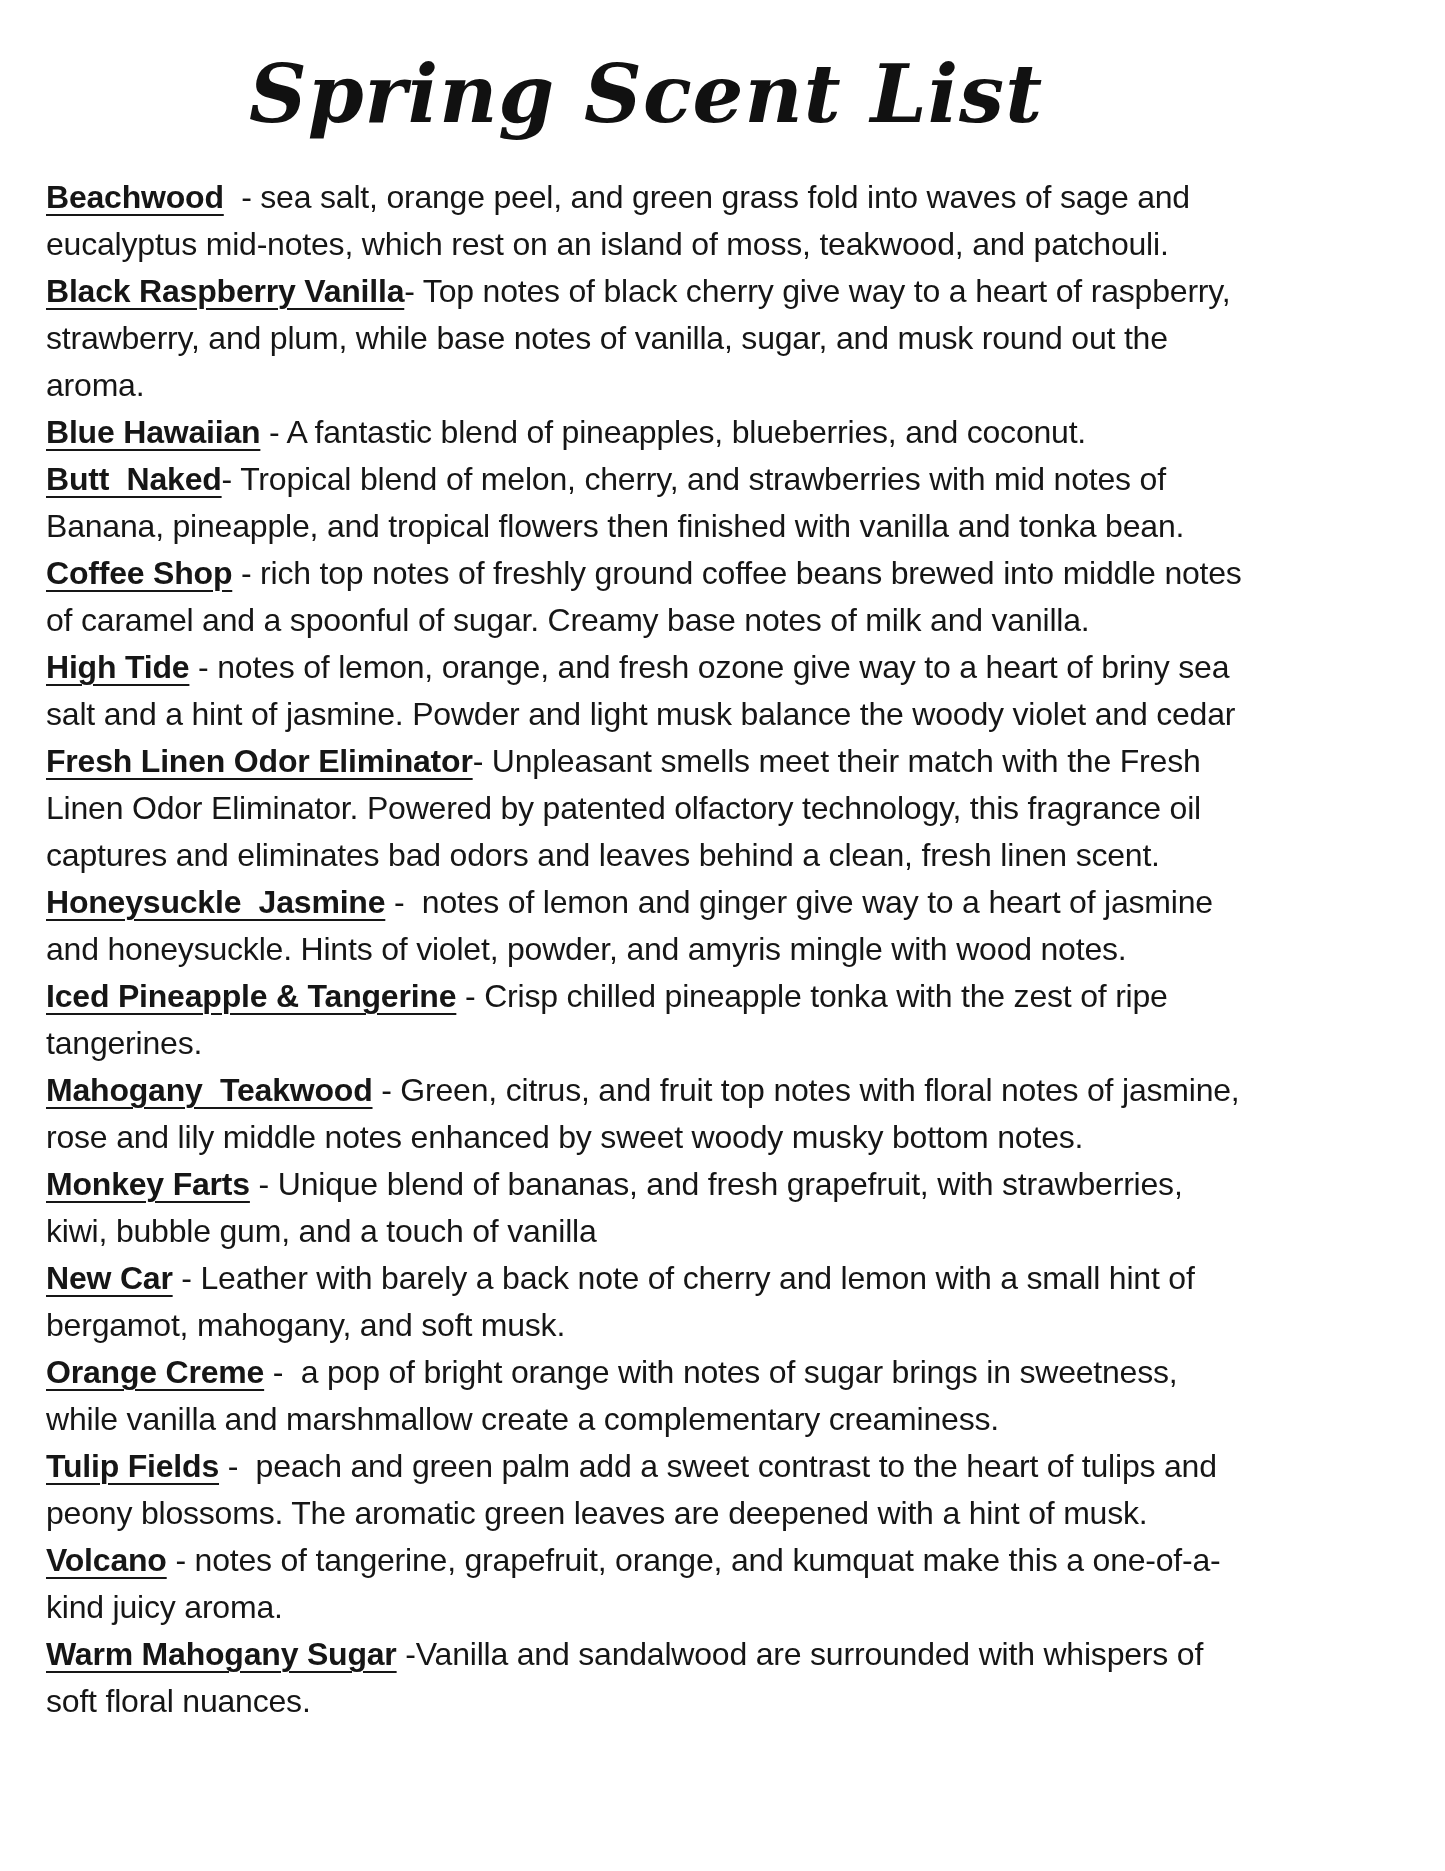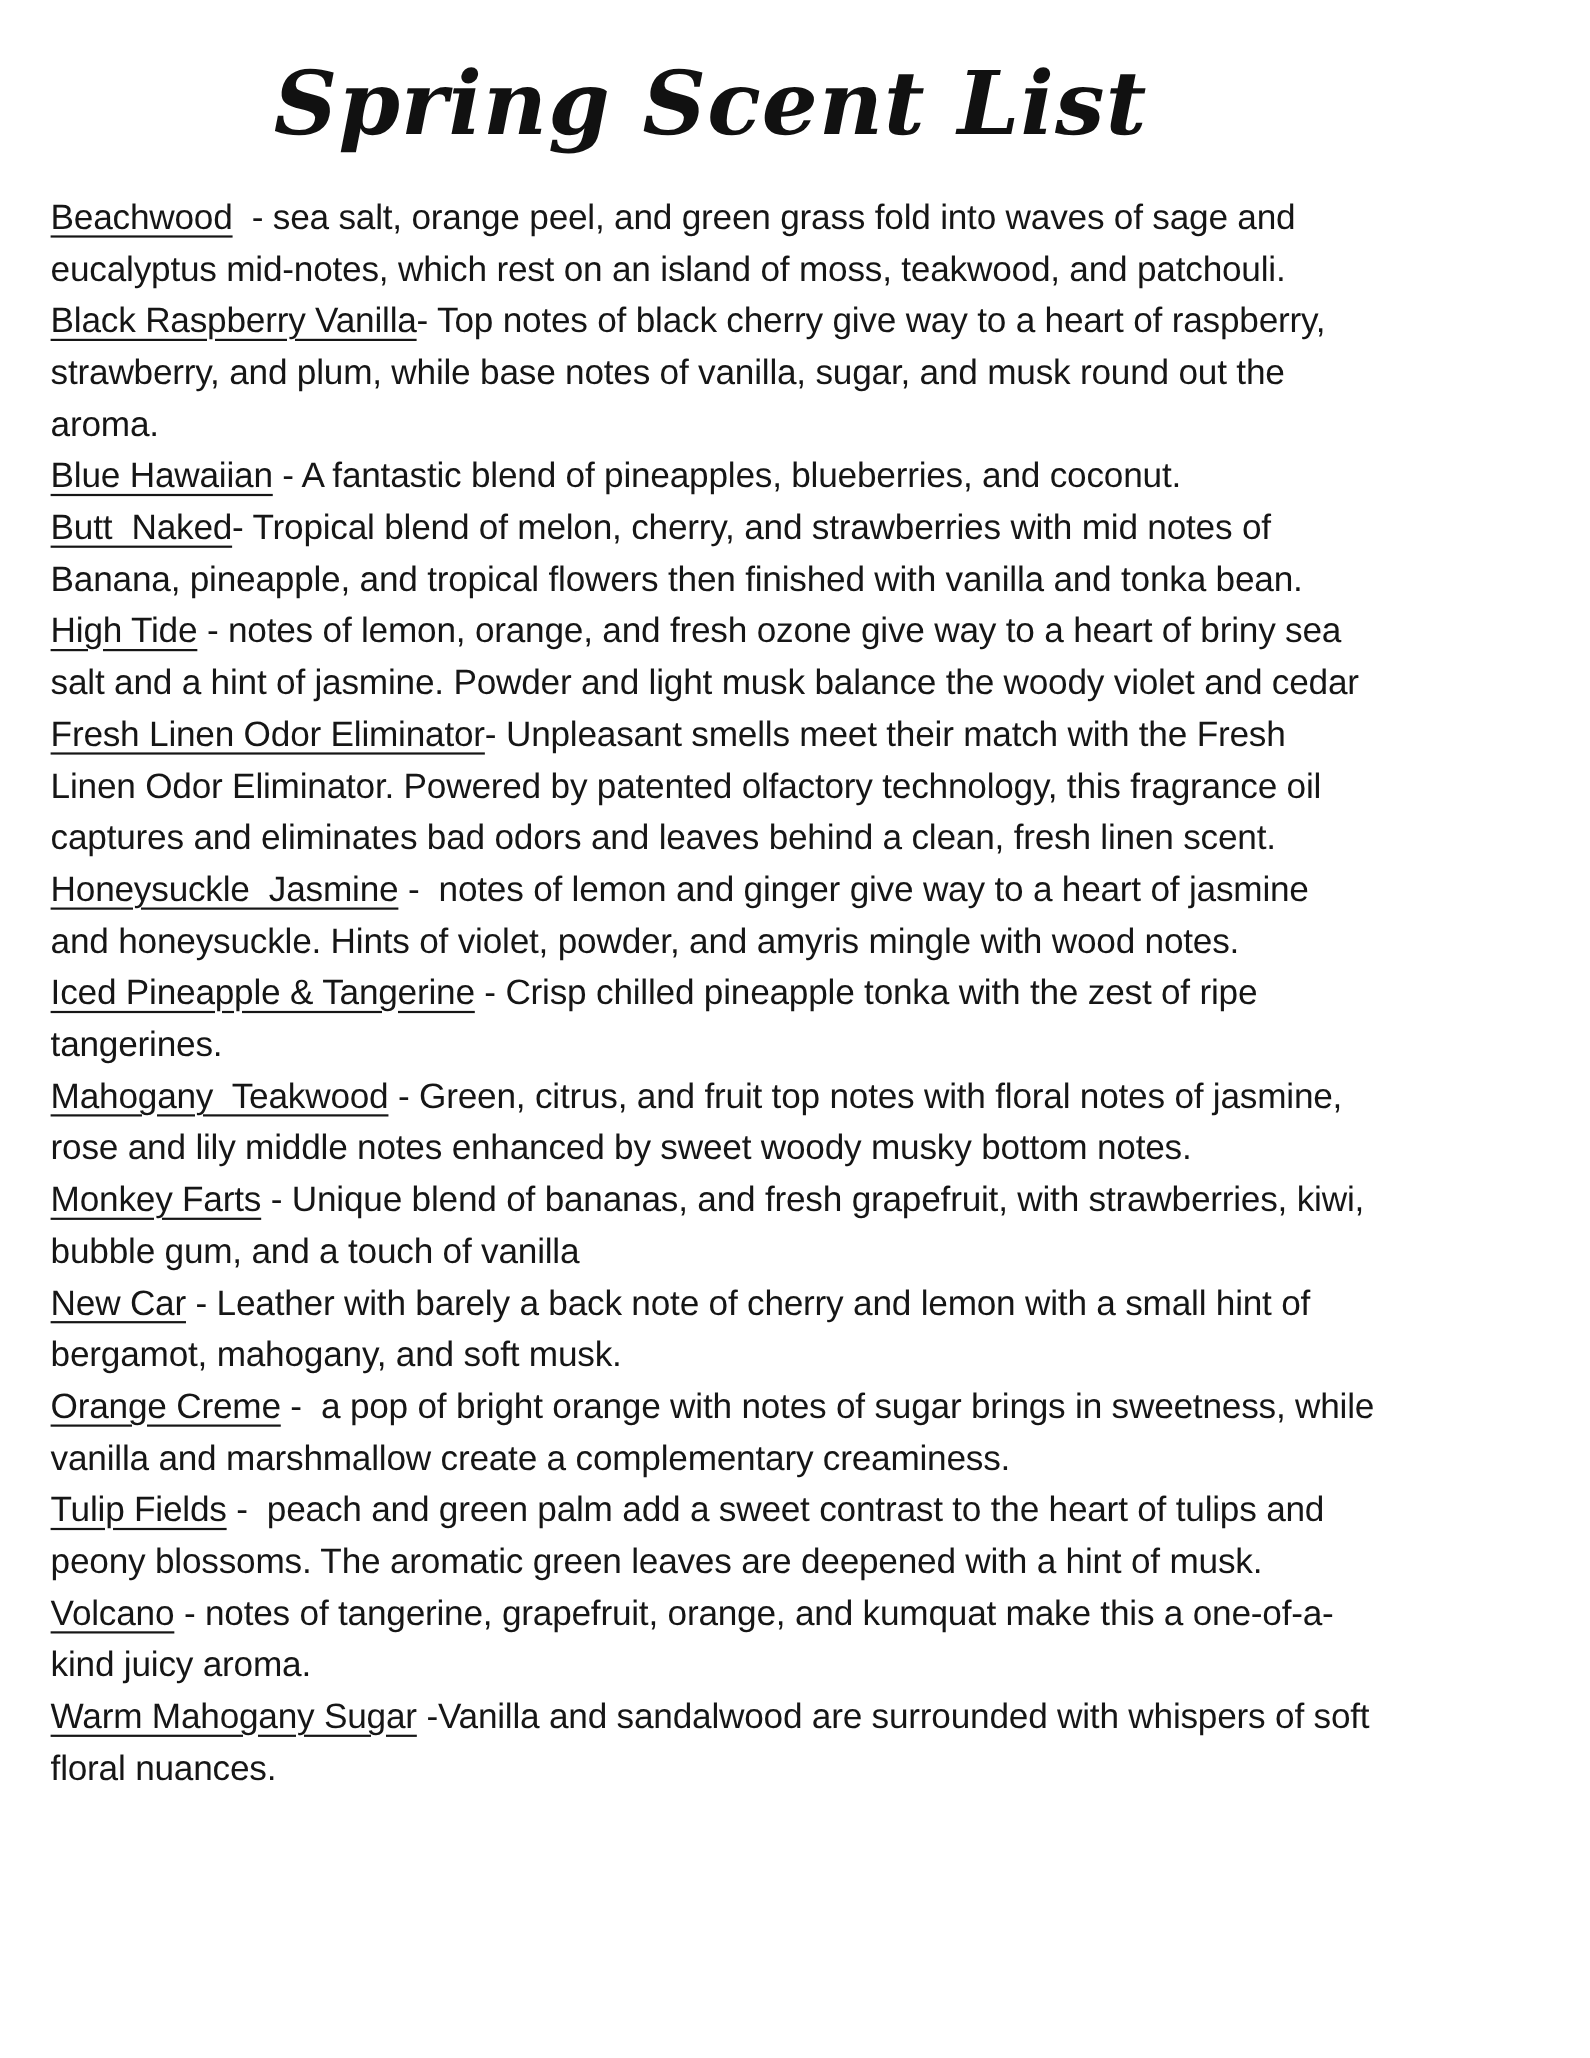--- a/index.html
+++ b/index.html
@@ -33,32 +33,34 @@
     font-size: 32px;
     line-height: 47px;
     letter-spacing: -0.2px;
     white-space: pre-wrap;
     color: #161616;
   }
   .name {
     text-decoration: underline;
     text-decoration-thickness: 2px;
     text-underline-offset: 6px;
+    font-weight: bold;
   }
 </style>
 </head>
 <body>
 
 <div class="page">
   <h1 class="title">Spring Scent List</h1>
   <div class="content">
     <p class="entry"><span class="name">Beachwood</span><span class="sep">  - </span><span class="desc">sea salt, orange peel, and green grass fold into waves of sage and eucalyptus mid-notes, which rest on an island of moss, teakwood, and patchouli.</span></p>
     <p class="entry"><span class="name">Black Raspberry Vanilla</span><span class="sep">- </span><span class="desc">Top notes of black cherry give way to a heart of raspberry, strawberry, and plum, while base notes of vanilla, sugar, and musk round out the aroma.</span></p>
     <p class="entry"><span class="name">Blue Hawaiian</span><span class="sep"> - </span><span class="desc">A fantastic blend of pineapples, blueberries, and coconut.</span></p>
     <p class="entry"><span class="name">Butt  Naked</span><span class="sep">- </span><span class="desc">Tropical blend of melon, cherry, and strawberries with mid notes of Banana, pineapple, and tropical flowers then finished with vanilla and tonka bean.</span></p>
+    <p class="entry"><span class="name">Coffee Shop</span><span class="sep"> - </span><span class="desc">rich top notes of freshly ground coffee beans brewed into middle notes of caramel and a spoonful of sugar. Creamy base notes of milk and vanilla.</span></p>
     <p class="entry"><span class="name">High Tide</span><span class="sep"> - </span><span class="desc">notes of lemon, orange, and fresh ozone give way to a heart of briny sea salt and a hint of jasmine. Powder and light musk balance the woody violet and cedar</span></p>
     <p class="entry"><span class="name">Fresh Linen Odor Eliminator</span><span class="sep">- </span><span class="desc">Unpleasant smells meet their match with the Fresh Linen Odor Eliminator. Powered by patented olfactory technology, this fragrance oil captures and eliminates bad odors and leaves behind a clean, fresh linen scent.</span></p>
     <p class="entry"><span class="name">Honeysuckle  Jasmine</span><span class="sep"> -  </span><span class="desc">notes of lemon and ginger give way to a heart of jasmine and honeysuckle. Hints of violet, powder, and amyris mingle with wood notes.</span></p>
     <p class="entry"><span class="name">Iced Pineapple &amp; Tangerine</span><span class="sep"> - </span><span class="desc">Crisp chilled pineapple tonka with the zest of ripe tangerines.</span></p>
     <p class="entry"><span class="name">Mahogany  Teakwood</span><span class="sep"> - </span><span class="desc">Green, citrus, and fruit top notes with floral notes of jasmine, rose and lily middle notes enhanced by sweet woody musky bottom notes.</span></p>
     <p class="entry"><span class="name">Monkey Farts</span><span class="sep"> - </span><span class="desc">Unique blend of bananas, and fresh grapefruit, with strawberries, kiwi, bubble gum, and a touch of vanilla</span></p>
     <p class="entry"><span class="name">New Car</span><span class="sep"> - </span><span class="desc">Leather with barely a back note of cherry and lemon with a small hint of bergamot, mahogany, and soft musk.</span></p>
     <p class="entry"><span class="name">Orange Creme</span><span class="sep"> -  </span><span class="desc">a pop of bright orange with notes of sugar brings in sweetness, while vanilla and marshmallow create a complementary creaminess.</span></p>
     <p class="entry"><span class="name">Tulip Fields</span><span class="sep"> -  </span><span class="desc">peach and green palm add a sweet contrast to the heart of tulips and peony blossoms. The aromatic green leaves are deepened with a hint of musk.</span></p>
     <p class="entry"><span class="name">Volcano</span><span class="sep"> - </span><span class="desc">notes of tangerine, grapefruit, orange, and kumquat make this a one-of-a-kind juicy aroma.</span></p>

